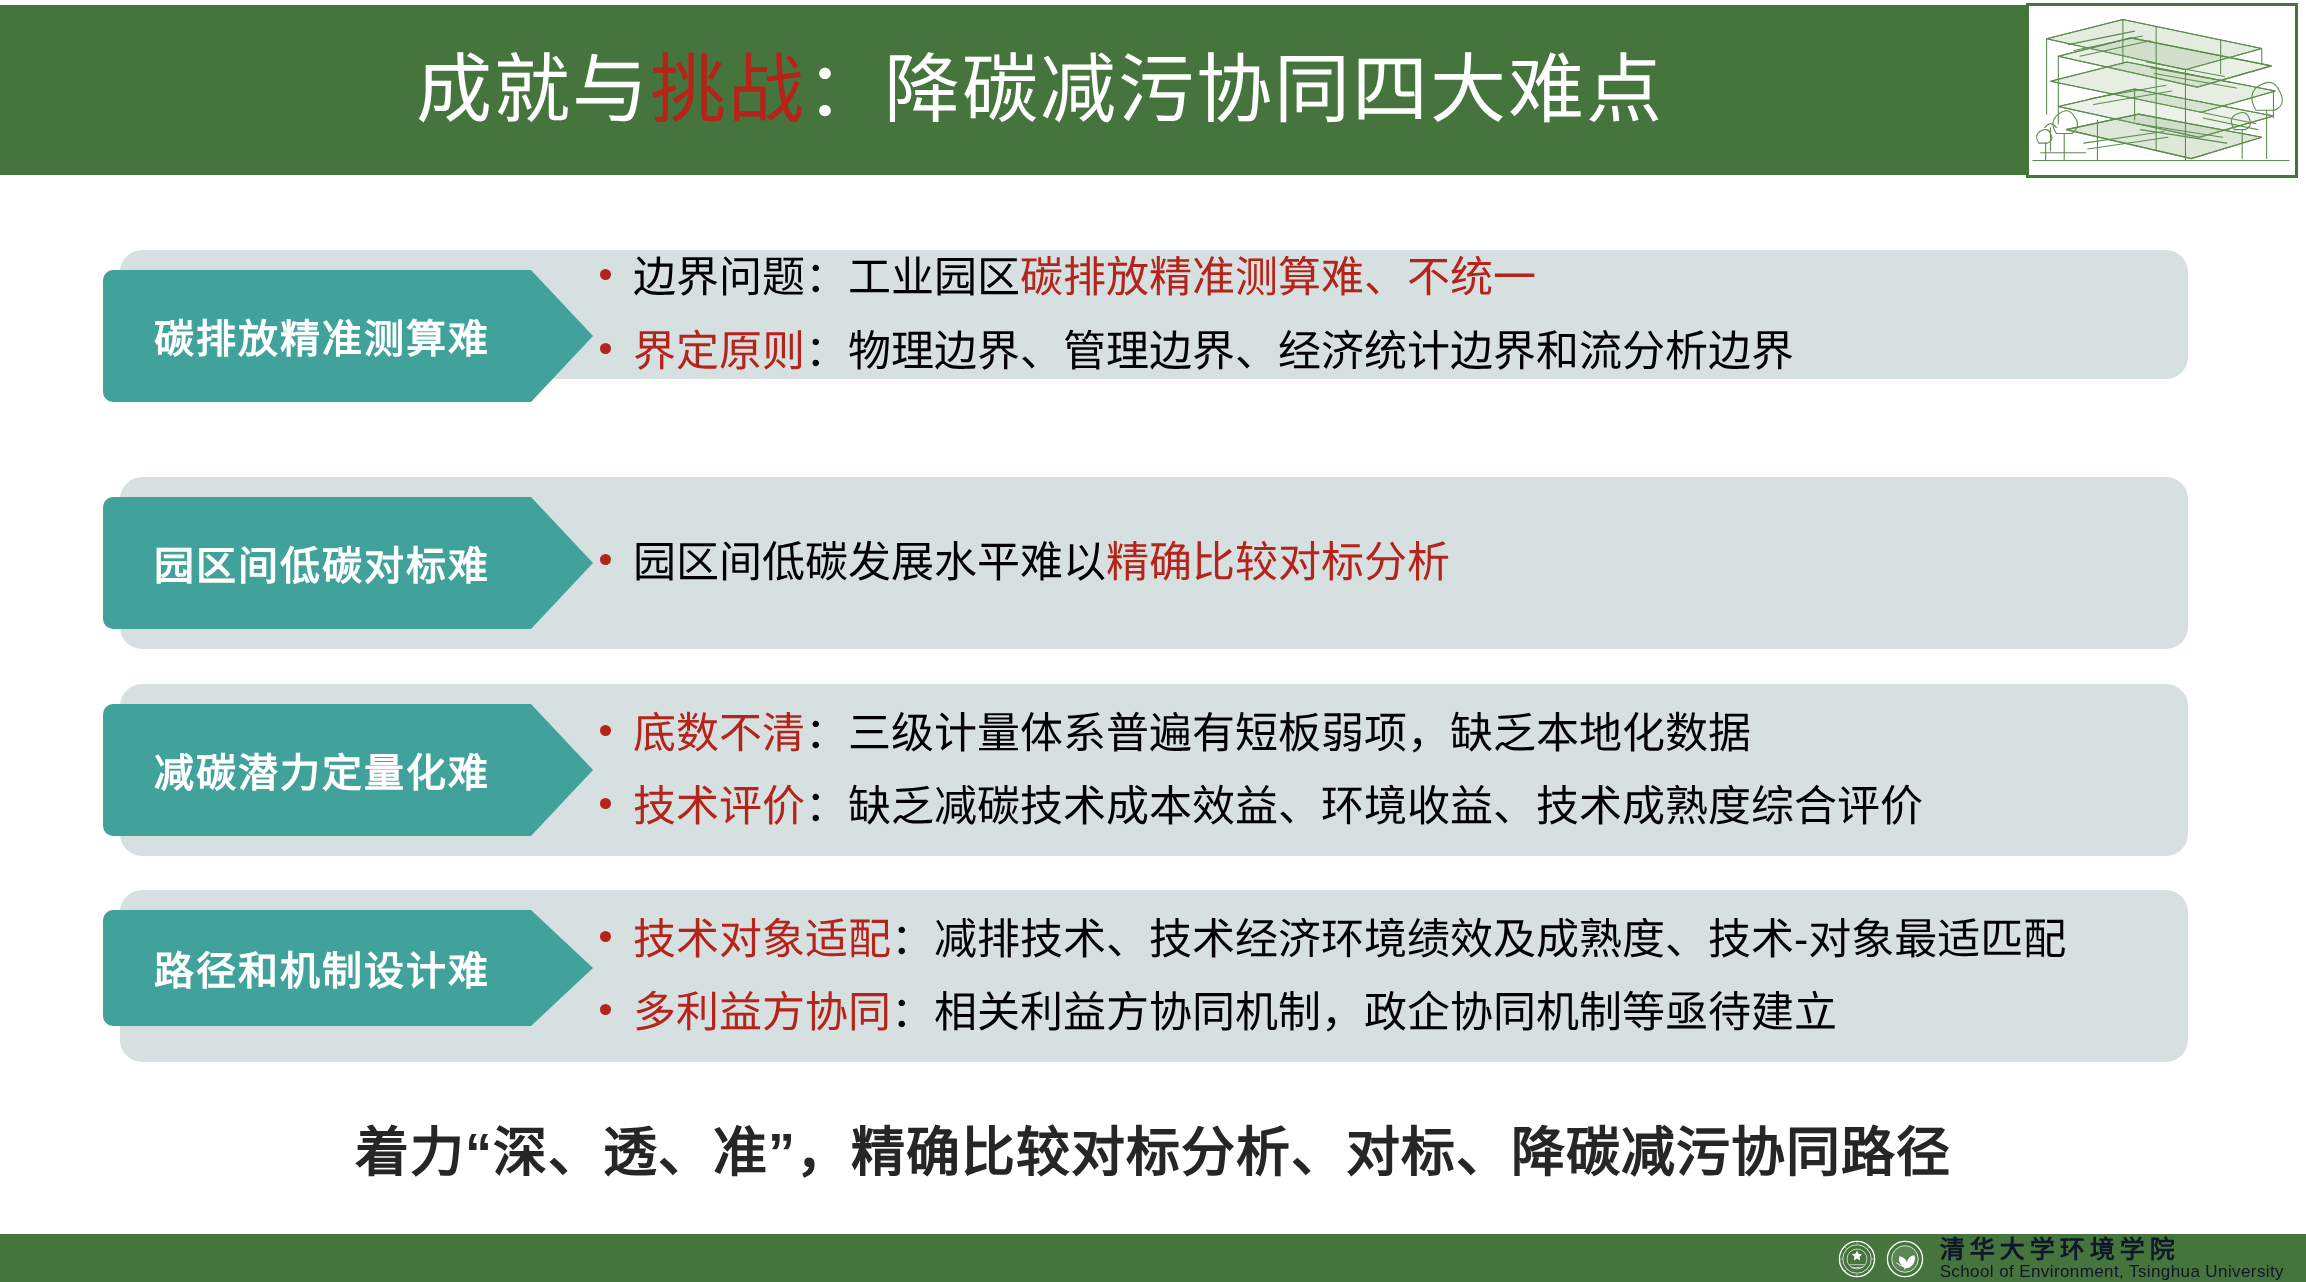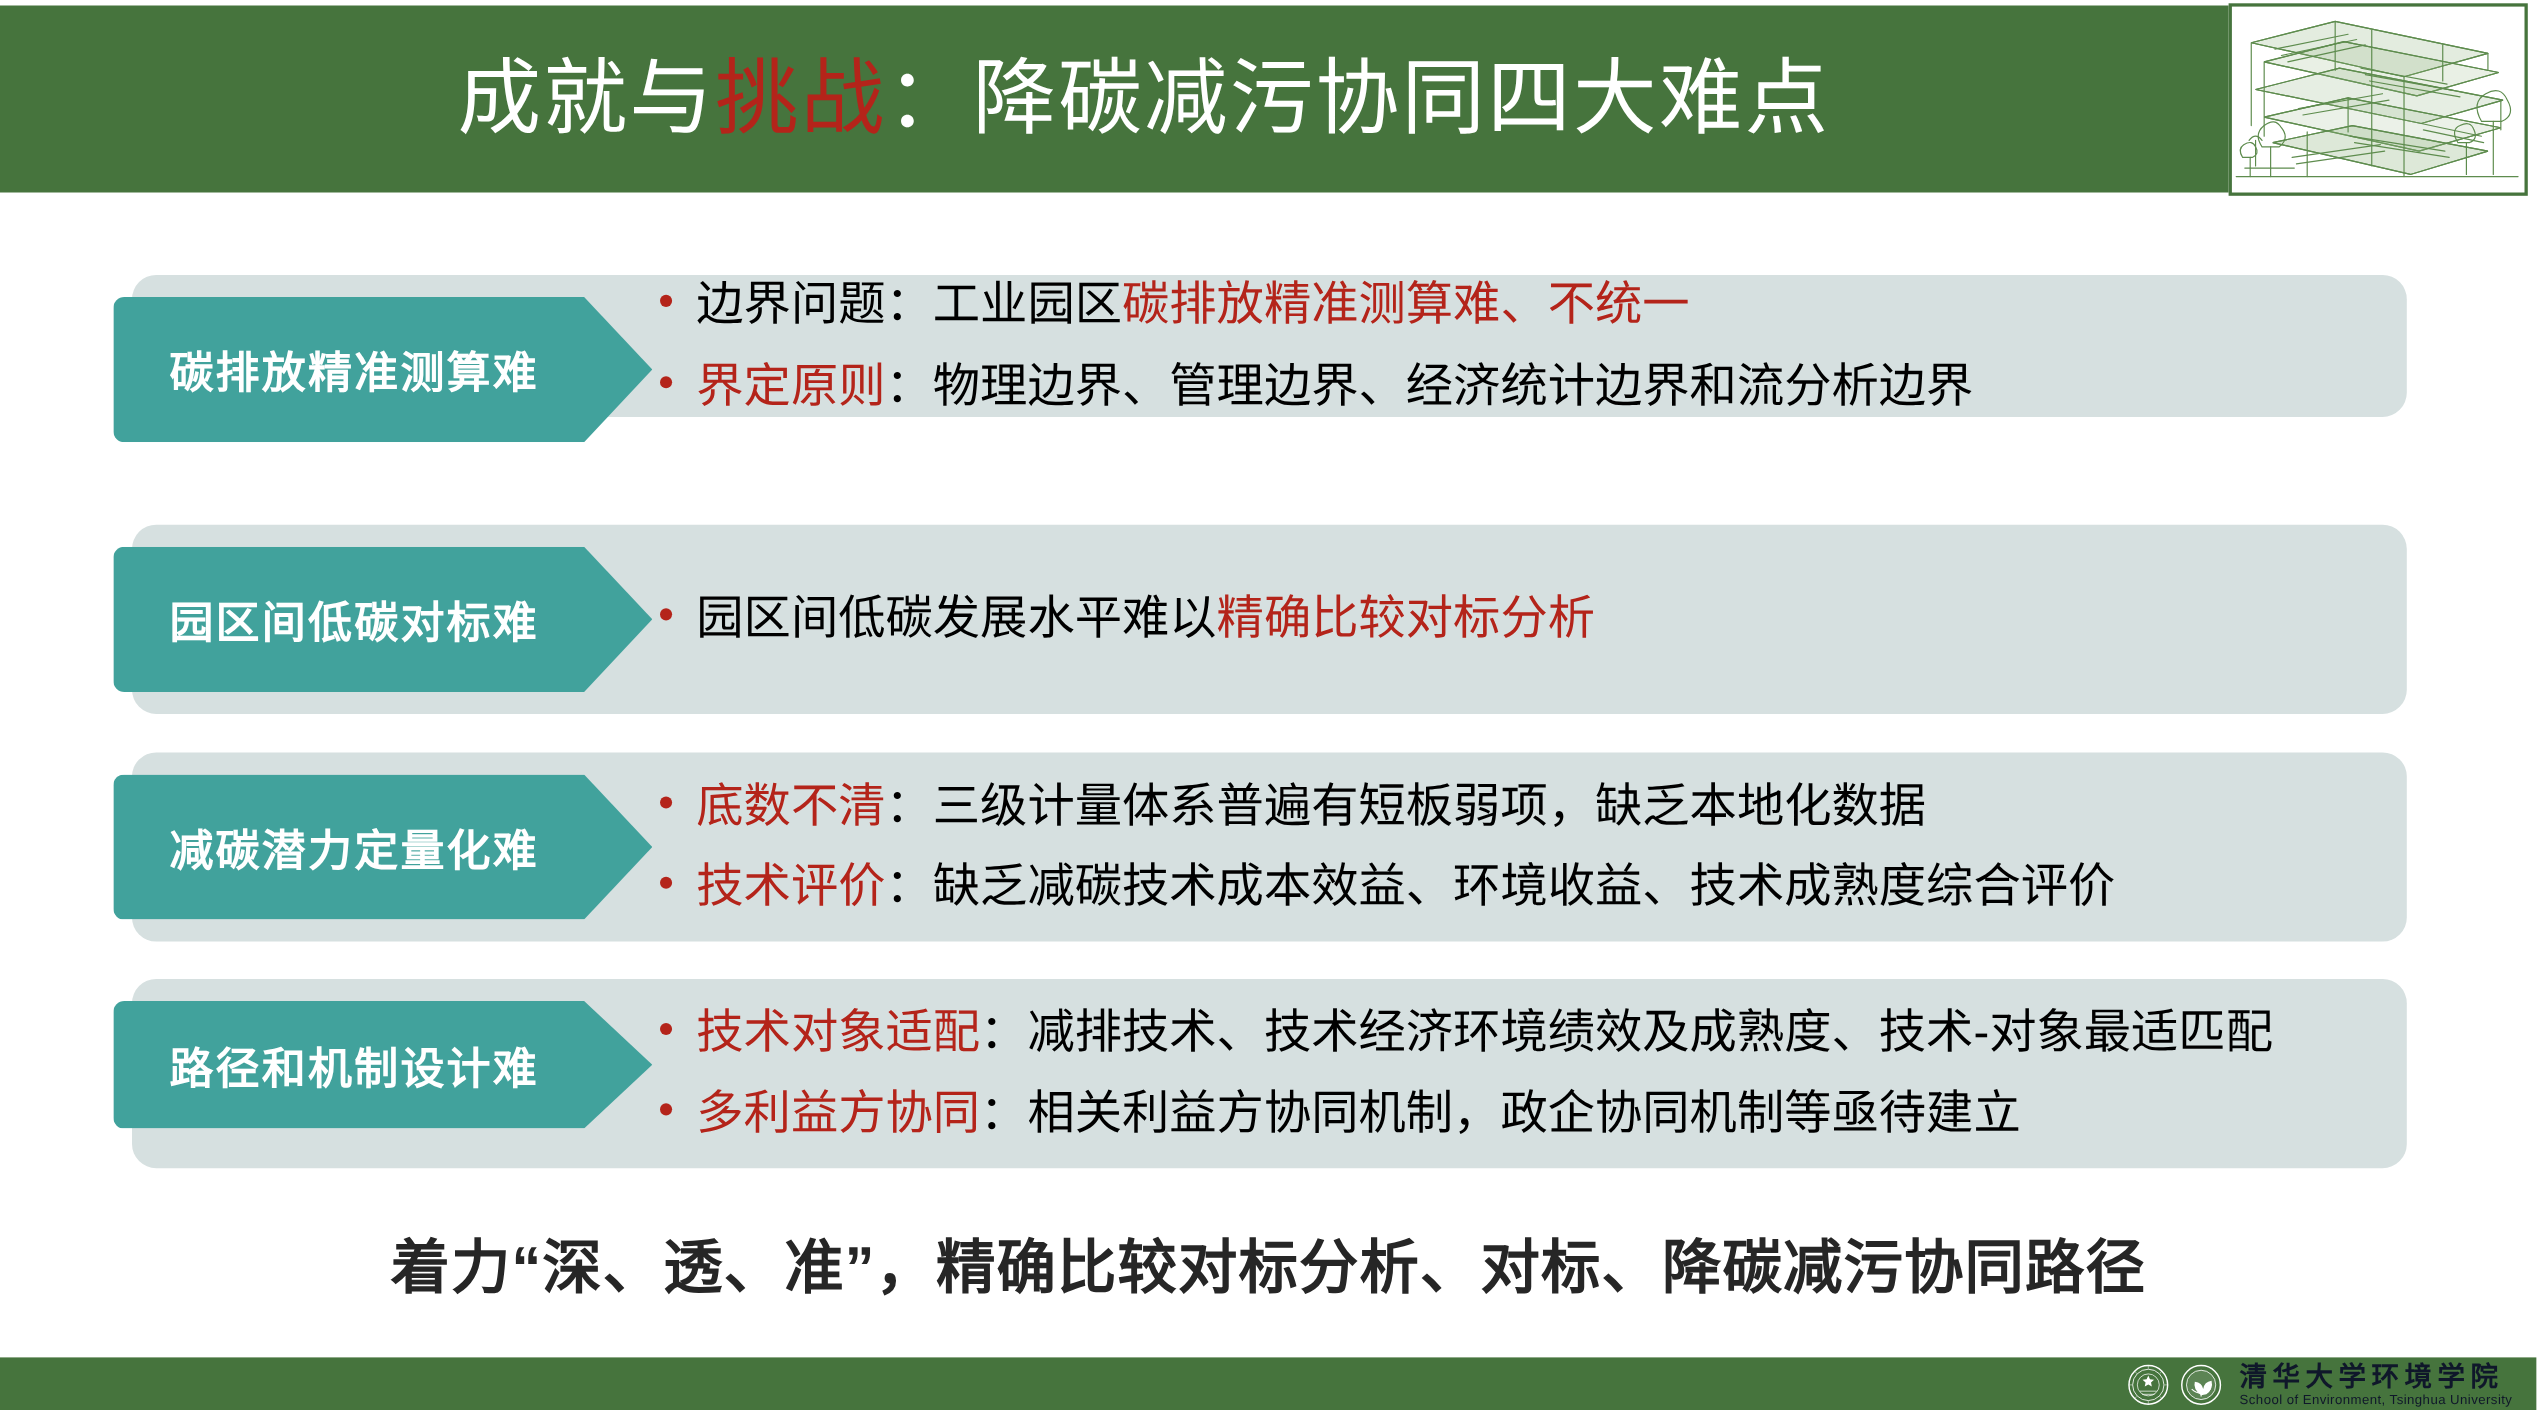--- a/index.html
+++ b/index.html
@@ -206,21 +206,21 @@
     margin-left: 6px;
   }
   .footer-cn {
     font-size: 25px;
     font-weight: bold;
     letter-spacing: 5px;
     line-height: 1.05;
     white-space: nowrap;
   }
   .footer-en {
-    font-size: 12px;
+    font-size: 17px;
     letter-spacing: 0.4px;
     line-height: 1.1;
     white-space: nowrap;
     margin-top: 1px;
   }
 </style>
 </head>
 <body>
 
 <div id="slide">

